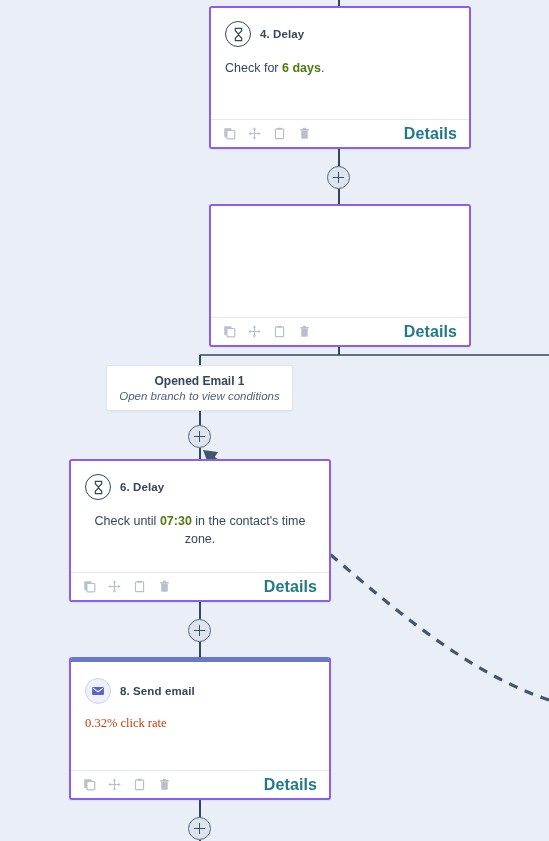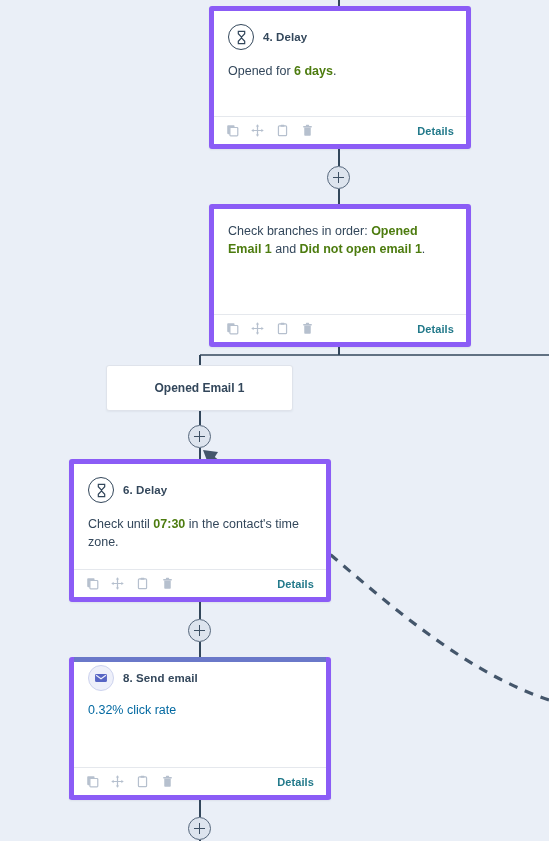--- a/index.html
+++ b/index.html
@@ -26,21 +26,21 @@
     left: 0;
     top: 0;
     width: 549px;
     height: 841px;
     pointer-events: none;
   }
   
   .card {
     position: absolute;
     background: #ffffff;
-    border: 5px solid #8b5cf6;
+    border: 2px solid #8b5cf6;
     border-radius: 3px;
     box-shadow: 0 1px 2px rgba(45,62,80,0.07);
     box-sizing: border-box;
     overflow: hidden;
   }
   .card-body {
     padding: 13px 14px 8px 14px;
   }
   .card-head {
     display: flex;
@@ -98,41 +98,41 @@
   }
   .tool-icon {
     color: #b6c0ce;
     display: flex;
     align-items: center;
     justify-content: center;
     cursor: pointer;
   }
   .tool-icon svg { display: block; }
   .details-link {
-    font-size: 11px;
+    font-size: 16px;
     font-weight: bold;
     color: #22798a;
     letter-spacing: 0.1px;
     cursor: pointer;
     margin-left: 44px;
   }
 
   
   #card-delay-4 { left: 209px; top: 6px;  width: 262px; height: 143px; }
   #card-branch-5 { left: 209px; top: 204px; width: 262px; height: 143px; }
-  #card-delay-6 { left: 69px;  top: 459px; width: 262px; height: 143px; }
+  #card-delay-6 { left: 69px;  top: 459px; width: 262px; height: 143px; text-align: center; }
   #card-email-8 { left: 69px;  top: 657px; width: 262px; height: 143px; border-top: none; }
 
   #card-email-8 .accent-bar {
     position: absolute;
     left: 0; top: 0; right: 0;
     height: 5px;
     background: #6a78c9;
   }
-  #card-email-8 .card-body { padding-top: 8px; }
+  #card-email-8 .card-body { padding-top: 21px; }
   .step-icon.purple {
     border-color: #cdd3ee;
     background: #eef0fa;
     color: #5765c4;
   }
 
   
   #branch-label {
     position: absolute;
     left: 106px;
@@ -190,22 +190,23 @@
   #plus-d { left: 188px; top: 817px; }
 
   .email-link {
     color: #22798a;
     filter: blur(2.3px);
     font-weight: 400;
     display: inline;
   }
   .click-rate {
     font-size: 12.5px;
-    color: #0369a1;
+    color: #c2410c;
     margin-top: 4px;
+    font-family: Liberation Serif, serif;
   }
 </style>
 </head>
 <body>
 
 <div id="canvas">
 
   <svg id="connectors" viewBox="0 0 549 841" xmlns="http://www.w3.org/2000/svg">
 
     <line x1="339" y1="-2" x2="339" y2="6" stroke="#33475b" stroke-width="2"></line>
@@ -240,21 +241,21 @@
     <div class="card-body">
       <div class="card-head">
         <span class="step-icon">
           <svg width="15" height="15" viewBox="0 0 16 16">
             <path d="M4 1.4h8M4 14.6h8M4.6 1.6v2.4L8 7.6l3.4-3.6V1.6M4.6 14.4v-2.4L8 8.4l3.4 3.6v2.4" fill="none" stroke="currentColor" stroke-width="1.3" stroke-linejoin="round"></path>
           </svg>
         </span>
         <span class="step-title">4. Delay</span>
       </div>
       <div class="card-text">
-        <span>Opened for </span><b>6 days</b><span>.</span>
+        <span>Check for </span><b>6 days</b><span>.</span>
       </div>
     </div>
     <div class="card-footer">
       <div class="tool-row">
         <span class="tool-icon">
           <svg width="13" height="13" viewBox="0 0 16 16">
               <rect x="1.5" y="1.5" width="9" height="11" rx="1" fill="currentColor"></rect>
               <rect x="4.8" y="4.3" width="9.7" height="10.2" rx="1" fill="#fff" stroke="currentColor" stroke-width="1.5"></rect>
             </svg>
         </span>
@@ -279,23 +280,20 @@
         </span>
       </div>
       <span class="details-link">Details</span>
     </div>
   </div>
 
   <div class="plus-btn" id="plus-a"></div>
 
   <div class="card" id="card-branch-5">
     <div class="card-body">
-      <div class="card-text">
-        <span>Check branches in order: </span><b>Opened Email 1</b><span> and </span><b>Did not open email 1</b><span>.</span>
-      </div>
     </div>
     <div class="card-footer">
       <div class="tool-row">
         <span class="tool-icon">
           <svg width="13" height="13" viewBox="0 0 16 16">
               <rect x="1.5" y="1.5" width="9" height="11" rx="1" fill="currentColor"></rect>
               <rect x="4.8" y="4.3" width="9.7" height="10.2" rx="1" fill="#fff" stroke="currentColor" stroke-width="1.5"></rect>
             </svg>
         </span>
         <span class="tool-icon">
@@ -317,20 +315,21 @@
               <rect x="6" y="0.9" width="4" height="1.8" rx="0.6" fill="currentColor"></rect>
             </svg>
         </span>
       </div>
       <span class="details-link">Details</span>
     </div>
   </div>
 
   <div id="branch-label">
     <span class="branch-title">Opened Email 1</span>
+    <span class="branch-sub">Open branch to view conditions</span>
   </div>
 
   <div class="plus-btn" id="plus-b"></div>
 
   <div class="card" id="card-delay-6">
     <div class="card-body">
       <div class="card-head">
         <span class="step-icon">
           <svg width="15" height="15" viewBox="0 0 16 16">
             <path d="M4 1.4h8M4 14.6h8M4.6 1.6v2.4L8 7.6l3.4-3.6V1.6M4.6 14.4v-2.4L8 8.4l3.4 3.6v2.4" fill="none" stroke="currentColor" stroke-width="1.3" stroke-linejoin="round"></path>

